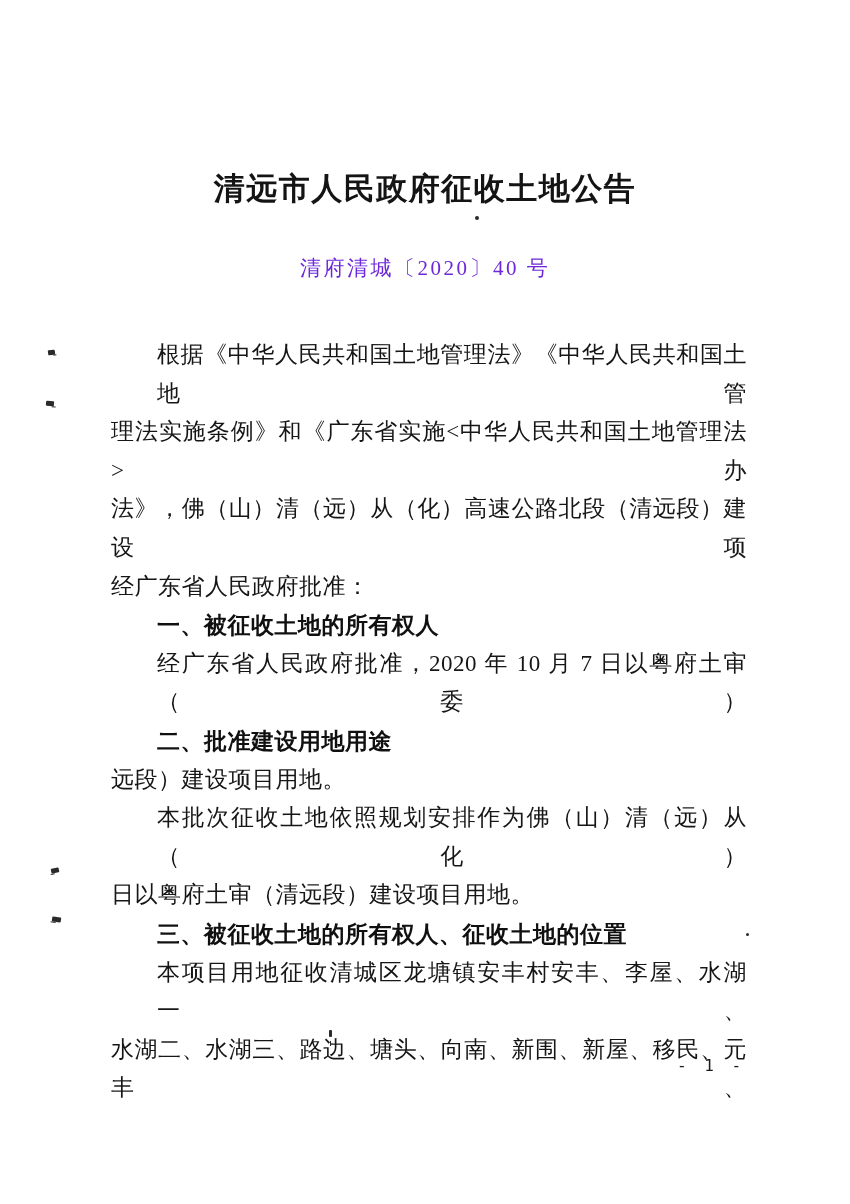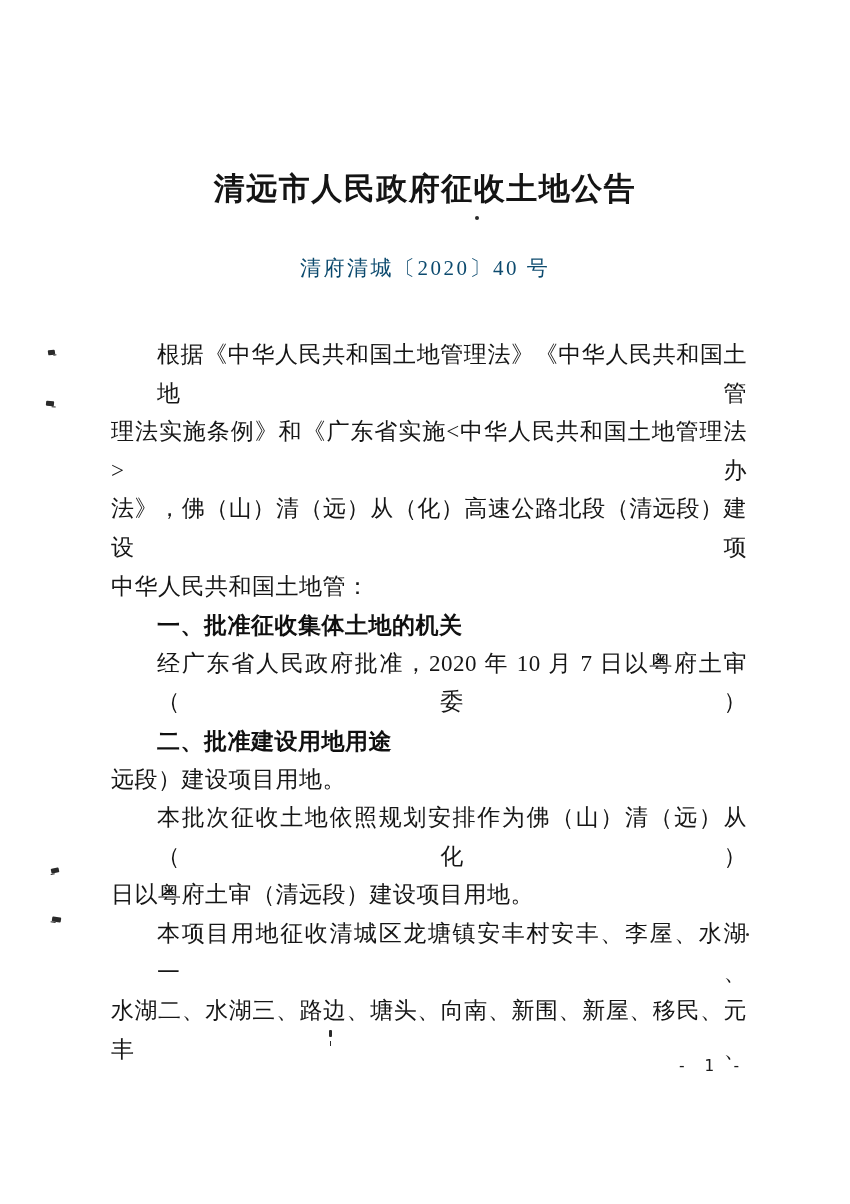--- a/index.html
+++ b/index.html
@@ -30,21 +30,21 @@
   }
   .doc-number {
     position: absolute;
     top: 254px;
     left: 0;
     width: 100%;
     text-align: center;
     font-family: "Liberation Serif", serif;
     font-size: 21px;
     letter-spacing: 2.5px;
-    color: #0c4a6e;
+    color: #6d28d9;
   }
   .content {
     position: absolute;
     top: 336px;
     left: 104px;
     width: 643px;
     font-family: "Liberation Serif", serif;
     font-size: 23px;
     line-height: 38.6px;
     color: #161616;
@@ -103,27 +103,28 @@
 <div class="page">
 
   <h1 class="doc-title">清远市人民政府征收土地公告</h1>
 
   <div class="doc-number">清府清城〔2020〕40 号</div>
 
   <div class="content">
     <div class="line indent fill">根据《中华人民共和国土地管理法》《中华人民共和国土地管</div>
     <div class="line fill">理法实施条例》和《广东省实施&lt;中华人民共和国土地管理法&gt;办</div>
     <div class="line fill">法》，佛（山）清（远）从（化）高速公路北段（清远段）建设项</div>
-    <div class="line">中华人民共和国土地管：</div>
-    <div class="line indent heading">一、批准征收集体土地的机关</div>
+    <div class="line">经广东省人民政府批准：</div>
+    <div class="line indent heading">一、被征收土地的所有权人</div>
     <div class="line indent fill">经广东省人民政府批准，2020 年 10 月 7 日以粤府土审（委）</div>
     <div class="line indent heading">二、批准建设用地用途</div>
     <div class="line">远段）建设项目用地。</div>
     <div class="line indent fill">本批次征收土地依照规划安排作为佛（山）清（远）从（化）</div>
     <div class="line">日以粤府土审（清远段）建设项目用地。</div>
+    <div class="line indent heading">三、被征收土地的所有权人、征收土地的位置</div>
     <div class="line indent fill">本项目用地征收清城区龙塘镇安丰村安丰、李屋、水湖一、</div>
     <div class="line fill">水湖二、水湖三、路边、塘头、向南、新围、新屋、移民、元丰、</div>
 
   </div>
 
   <div class="page-number">- 1 -</div>
 
   <div class="artifact a1"></div>
   <div class="artifact a2"></div>
   <div class="artifact a3"></div>

